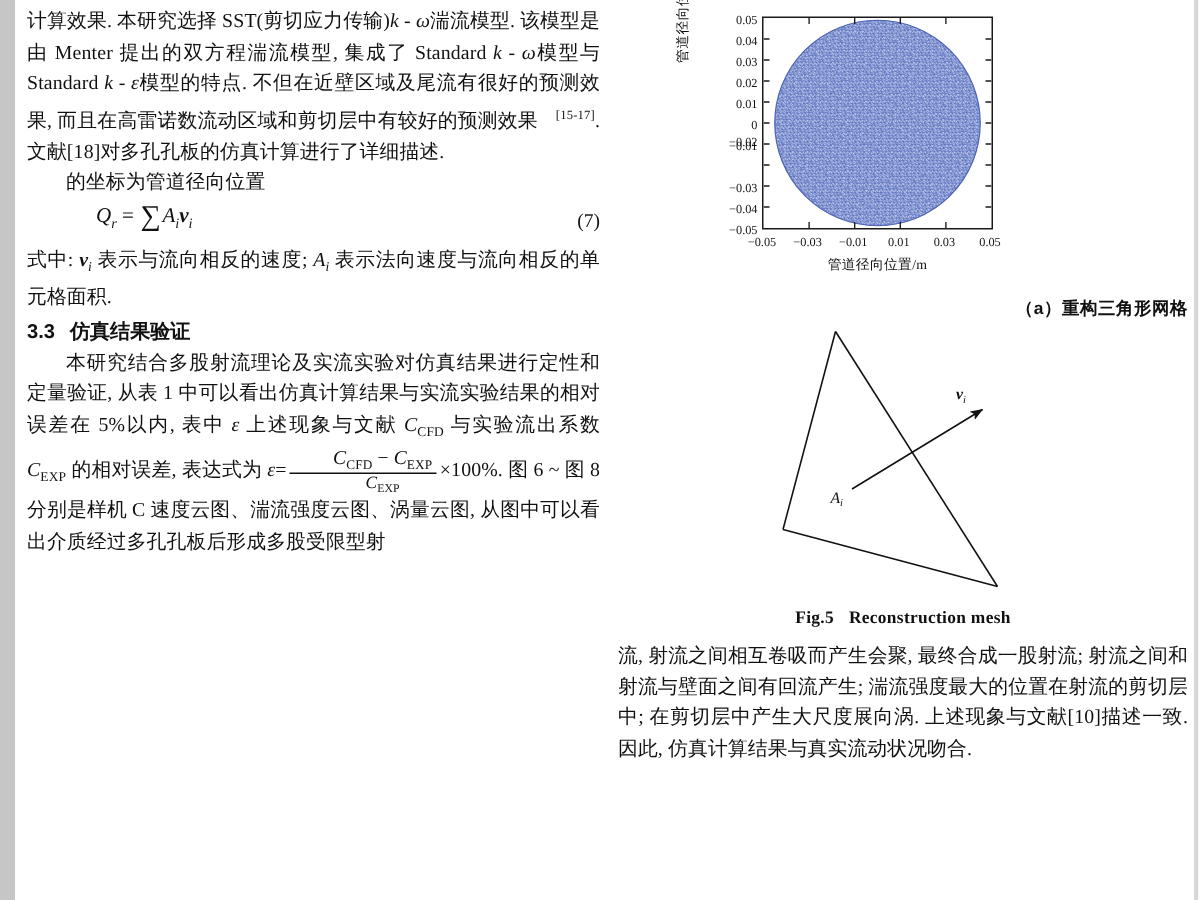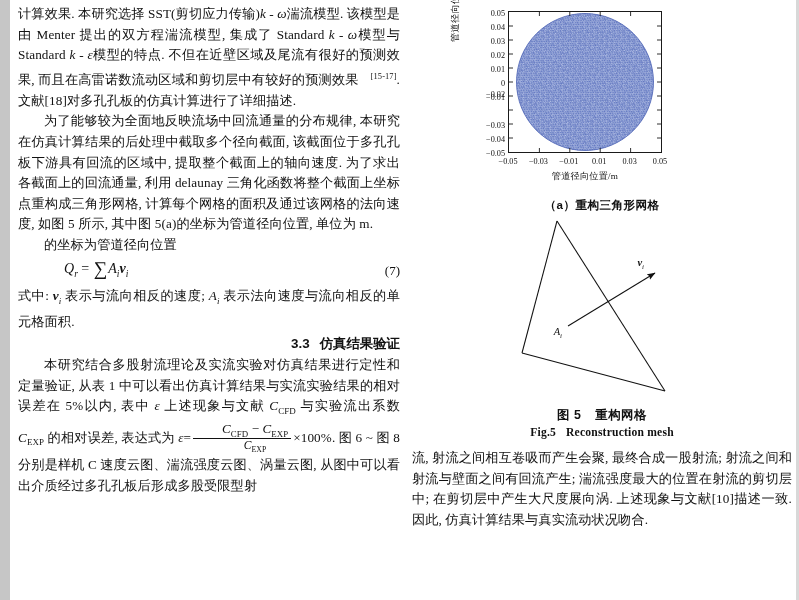--- a/index.html
+++ b/index.html
@@ -30,21 +30,20 @@
     text-justify:inter-ideograph;
     letter-spacing:0.1px;
   }
   p.indent{text-indent:26px;}
   .sec-head{
     margin:2px 0 1px 0;
     font-size:13.4px;
     font-weight:bold;
     font-family:"Liberation Sans","DejaVu Sans",sans-serif;
     line-height:20px;
-    text-align:right;
   }
   .sec-head .num{margin-right:10px;}
 
   
   .eq-row{
     display:flex;align-items:center;
     margin:2px 0 2px 0;
     font-size:13.2px;line-height:22px;
   }
   .eq-body{margin-left:46px;font-style:italic;font-size:14px;white-space:nowrap;}
@@ -84,21 +83,21 @@
     position:absolute;left:96px;top:168px;width:154px;text-align:center;
     font-size:9.2px;letter-spacing:0.2px;
   }
   .yaxis-title{
     position:absolute;left:37px;top:40px;
     font-size:9.2px;letter-spacing:0.3px;
     transform:rotate(-90deg);transform-origin:left top;
     white-space:nowrap;
   }
   .subcap{
-    text-align:center;font-size:11.6px;font-weight:bold;
+    text-align:right;font-size:11.6px;font-weight:bold;
     font-family:"Liberation Sans","DejaVu Sans",sans-serif;
     letter-spacing:0.4px;
   }
 
   
   .fig-b{position:relative;width:380px;height:190px;}
 
   .figcap{
     text-align:center;font-weight:bold;
     font-family:"Liberation Sans","DejaVu Sans",sans-serif;
@@ -114,21 +113,20 @@
 
 <div class="page">
 
   <div class="gutter-left"></div>
   <div class="gutter-right"></div>
 
   <div class="col-left">
 
     <p class="body"><span>计算效果. 本研究选择 SST(剪切应力传输)</span><span class="it">k - ω</span><span>湍流模型. 该模型是由 Menter 提出的双方程湍流模型, 集成了 Standard</span> <span class="it">k - ω</span><span>模型与 Standard</span> <span class="it">k - ε</span><span>模型的特点. 不但在近壁区域及尾流有很好的预测效果, 而且在高雷诺数流动区域和剪切层中有较好的预测效果</span><sup>[15-17]</sup><span>. 文献[18]对多孔孔板的仿真计算进行了详细描述.</span></p>
 
-    <p class="body indent">为了能够较为全面地反映流场中回流通量的分布规律, 本研究在仿真计算结果的后处理中截取多个径向截面, 该截面位于多孔孔板下游具有回流的区域中, 提取整个截面上的轴向速度. 为了求出各截面上的回流通量, 利用 delaunay 三角化函数将整个截面上坐标点重构成三角形网格, 计算每个网格的面积及通过该网格的法向速度, 如图 5 所示, 其中图 5(a)的坐标为管道径向位置, 单位为 m.</p>
 
     <p class="body indent">的坐标为管道径向位置</p>
 
     <div class="eq-row">
       <span class="eq-body"><span class="it">Q</span><sub class="it">r</sub> <span class="up">=</span> <span class="sigma">∑</span><span class="it">A</span><sub class="it">i</sub><span class="bi">v</span><sub class="it">i</sub></span>
       <span class="eq-num">(7)</span>
     </div>
 
     <p class="body"><span>式中: </span><span class="bi">v</span><sub class="it">i</sub><span> 表示与流向相反的速度; </span><span class="it">A</span><sub class="it">i</sub><span> 表示法向速度与流向相反的单元格面积.</span></p>
 
@@ -232,20 +230,19 @@
           <path d="M145,8 L253,178"></path>
           <path d="M110,140 L253,178"></path>
         </g>
         <line x1="156" y1="113" x2="243" y2="60" stroke="#111" stroke-width="1.05" marker-end="url(#arrHead)"></line>
         <text x="150" y="122" font-size="10.5" font-style="italic" font-family="Liberation Serif, serif" fill="#111" text-anchor="end">A<tspan font-size="7" dy="2.5">i</tspan></text>
         <text x="232" y="53" font-size="10.5" font-style="italic" font-weight="bold" font-family="Liberation Serif, serif" fill="#111" text-anchor="end">v<tspan font-size="7" dy="2.5" font-weight="normal">i</tspan></text>
       </svg>
     </div>
 
 
-    <div class="figcap figcap-cn"><span>图 5</span><span class="g"></span><span>重构网格</span></div>
 
     <div class="figcap figcap-en"><span>Fig.5</span><span class="g"></span><span>Reconstruction mesh</span></div>
 
     <p class="body" style="margin-top:9px;">流, 射流之间相互卷吸而产生会聚, 最终合成一股射流; 射流之间和射流与壁面之间有回流产生; 湍流强度最大的位置在射流的剪切层中; 在剪切层中产生大尺度展向涡. 上述现象与文献[10]描述一致. 因此, 仿真计算结果与真实流动状况吻合.</p>
 
   </div>
 </div>
 
 </body></html>

